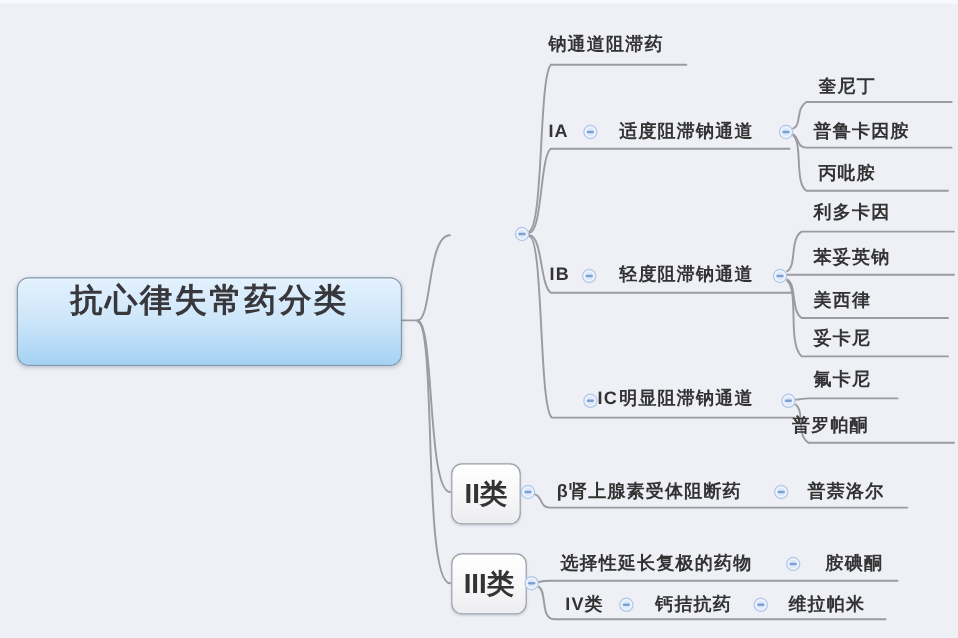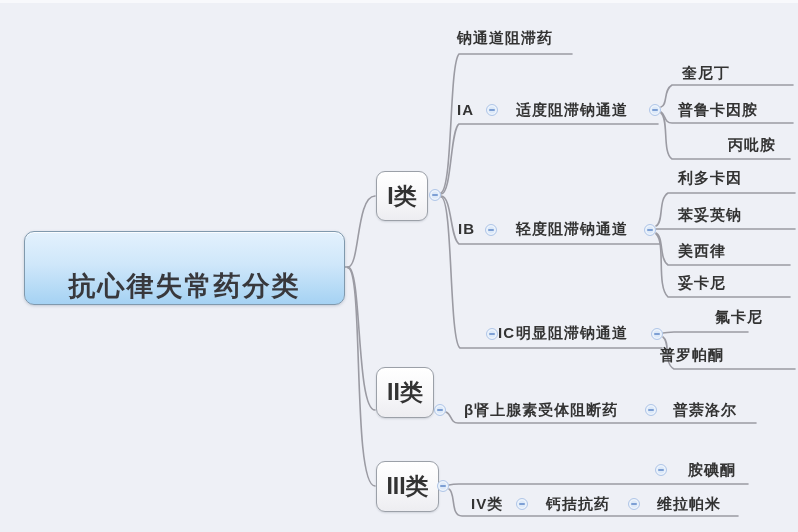--- a/index.html
+++ b/index.html
@@ -5,25 +5,25 @@
   html,body{margin:0;padding:0;background:#eef0f6;}
   body{font-family:"Liberation Sans","DejaVu Sans",sans-serif;}
   .stage{
     position:relative;width:798px;height:532px;overflow:hidden;
     background:#eef0f6;border-top:3px solid #f8f9fc;box-sizing:border-box;
   }
   svg.links{position:absolute;left:0;top:0;z-index:1;}
   svg.links path{fill:none;stroke:#9b9ba3;stroke-width:1.6;stroke-linecap:round;}
 
   .root-box{
-    position:absolute;left:24px;top:228px;width:319px;height:72px;z-index:3;
+    position:absolute;left:14px;top:228px;width:319px;height:72px;z-index:3;
     border:1px solid #8099ad;border-radius:10px;
     background:linear-gradient(to bottom,#e3f1fd 0%,#cfe7fa 45%,#a5d2f3 100%);
     box-shadow:0 1px 3px rgba(60,80,110,.25), inset 0 1px 0 rgba(255,255,255,.8);
-    display:flex;align-items:flex-end;justify-content:center;
+    display:flex;align-items:flex-start;justify-content:center;
     font-size:27px;font-weight:bold;color:#38383c;letter-spacing:2px;
   }
   .class-box{
     position:absolute;z-index:3;
     border:1.6px solid #9ba0a8;border-radius:9px;
     background:linear-gradient(to bottom,#ffffff 0%,#f7f7f9 55%,#ededf1 100%);
     box-shadow:0 1px 2px rgba(60,70,90,.18);
     display:flex;align-items:center;justify-content:center;
     font-size:23px;font-weight:bold;color:#333;
   }
@@ -71,48 +71,46 @@
     <path d="M446 409 C452 411 450 420 458 420 L756 420"></path>
 
     <path d="M449 482 C453 481 453 481 459 481 L748 481"></path>
     <path d="M449 486 C456 490 450 513 462 513 L738 513"></path>
   </svg>
 
   <div class="root-box">
     <span>抗心律失常药分类</span>
   </div>
 
-  <div class="class-box" style="left:376px;top:168px;width:50px;height:48px;">
-    <span>I类</span>
-  </div>
-  <div class="class-box" style="left:376px;top:364px;width:56px;height:49px;">
+  <div class="class-box" style="left:376px;top:383px;width:56px;height:49px;">
     <span>II类</span>
   </div>
   <div class="class-box" style="left:376px;top:458px;width:61px;height:49px;">
     <span>III类</span>
   </div>
 
   <div class="nlabel" style="left:457px;top:26px;">钠通道阻滞药</div>
   <div class="nlabel" style="left:457px;top:98px;">IA</div>
   <div class="nlabel" style="left:516px;top:98px;text-align:center;">适度阻滞钠通道</div>
   <div class="nlabel" style="left:682px;top:61px;">奎尼丁</div>
   <div class="nlabel" style="left:678px;top:98px;">普鲁卡因胺</div>
-  <div class="nlabel" style="left:682px;top:133px;margin-left:46px;">丙吡胺</div>
+  <div class="nlabel" style="left:682px;top:133px;">丙吡胺</div>
   <div class="nlabel" style="left:678px;top:166px;">利多卡因</div>
   <div class="nlabel" style="left:678px;top:203px;">苯妥英钠</div>
   <div class="nlabel" style="left:458px;top:217px;">IB</div>
   <div class="nlabel" style="left:516px;top:217px;">轻度阻滞钠通道</div>
   <div class="nlabel" style="left:678px;top:239px;">美西律</div>
   <div class="nlabel" style="left:678px;top:271px;">妥卡尼</div>
-  <div class="nlabel" style="left:678px;top:305px;margin-left:37px;">氟卡尼</div>
+  <div class="nlabel" style="left:678px;top:305px;">氟卡尼</div>
   <div class="nlabel" style="left:458px;top:321px;margin-left:40px;">IC</div>
   <div class="nlabel" style="left:516px;top:321px;">明显阻滞钠通道</div>
   <div class="nlabel" style="left:660px;top:343px;">普罗帕酮</div>
   <div class="nlabel" style="left:464px;top:398px;">β肾上腺素受体阻断药</div>
   <div class="nlabel" style="left:673px;top:398px;">普萘洛尔</div>
+  <div class="nlabel" style="left:467px;top:458px;">选择性延长复极的药物</div>
   <div class="nlabel" style="left:688px;top:458px;">胺碘酮</div>
   <div class="nlabel" style="left:471px;top:492px;">IV类</div>
   <div class="nlabel" style="left:546px;top:492px;">钙拮抗药</div>
   <div class="nlabel" style="left:657px;top:492px;">维拉帕米</div>
 
   <span class="collapse" style="left:429px;top:186px;">
       <span class="minus"></span>
     </span>
   <span class="collapse" style="left:486px;top:101px;">
       <span class="minus"></span>

